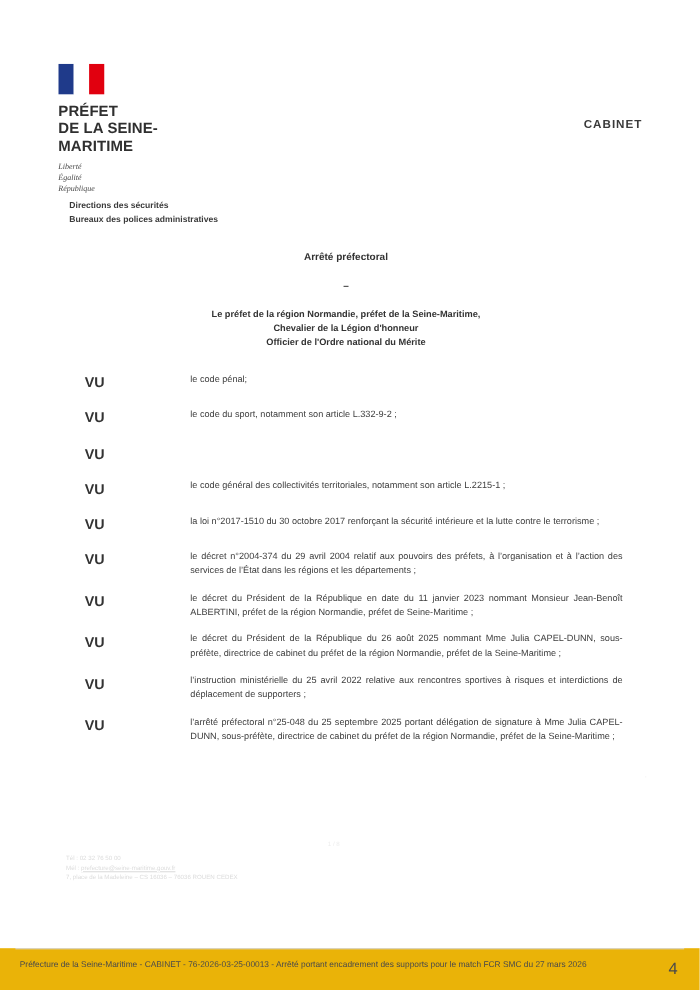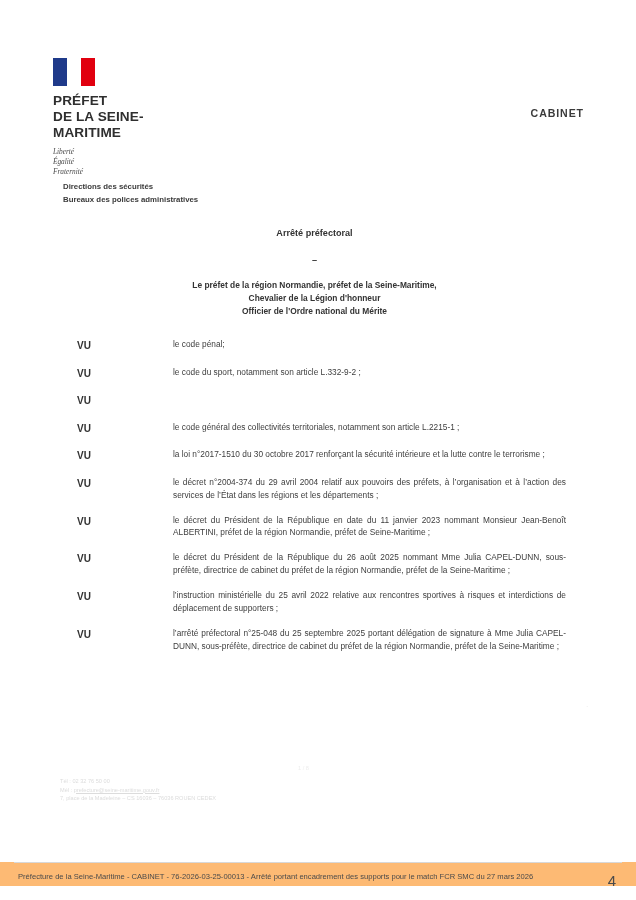--- a/index.html
+++ b/index.html
@@ -132,21 +132,21 @@
   }
   .clause {
     display: flex;
     align-items: flex-start;
     margin-bottom: 12px;
   }
   .clause-tag {
     flex: 0 0 110px;
     padding-left: 14px;
     box-sizing: border-box;
-    font-size: 10px;
+    font-size: 13px;
     font-weight: bold;
     color: #333;
     line-height: 1.55;
   }
   .clause-text {
     flex: 1 1 auto;
     font-size: 8.3px;
     line-height: 1.55;
     color: #3d3d3d;
     text-align: justify;
@@ -181,22 +181,22 @@
     font-size: 7px;
     color: #ececec;
   }
 
   
   .caption-bar {
     position: absolute;
     left: 0;
     top: 862px;
     width: 636px;
-    height: 24px;
-    background: #fdba74;
+    height: 38px;
+    background: #eab308;
   }
   .caption-rule {
     position: absolute;
     left: 14px;
     top: 0;
     width: 608px;
     height: 1px;
     background: #d8d8d8;
   }
   .caption-text {
@@ -229,21 +229,21 @@
         <rect x="14" y="0" width="14" height="28" fill="#ffffff"></rect>
         <rect x="28" y="0" width="14" height="28" fill="#e1000f"></rect>
         <path d="M20 4 c3 1 4 4 3.4 6.6 c-.5 2.2-2.2 3.2-2 5.4 c.2 2.2 2 3.6 1 6 c-.7 1.8-2.6 2.6-4.4 2 c1.6-.2 2.8-1.2 3-2.8 c.2-2-1.6-3.4-1.8-5.6 c-.2-2.4 1.6-3.6 2-5.8 C21.5 7.6 21 5.6 20 4 Z" fill="#ffffff"></path>
         <path d="M14.6 7 c1.6-1.4 3.6-1.8 5.2-1.2 c-1.4.4-2.6 1.2-3.4 2.4 c-.8 1.2-.8 2.6-.2 3.8 c-1.4-1-2.2-3-1.6-5 Z" fill="#ffffff"></path>
       </svg>
       <div class="prefet-title">PRÉFET
 DE LA SEINE-
 MARITIME</div>
       <div class="motto">Liberté
 Égalité
-Fraternité</div>
+République</div>
     </div>
 
     <div class="cabinet">CABINET</div>
   </div>
 
   <div class="service">Directions des sécurités
 Bureaux des polices administratives</div>
 
   <div class="doc-body">
 

